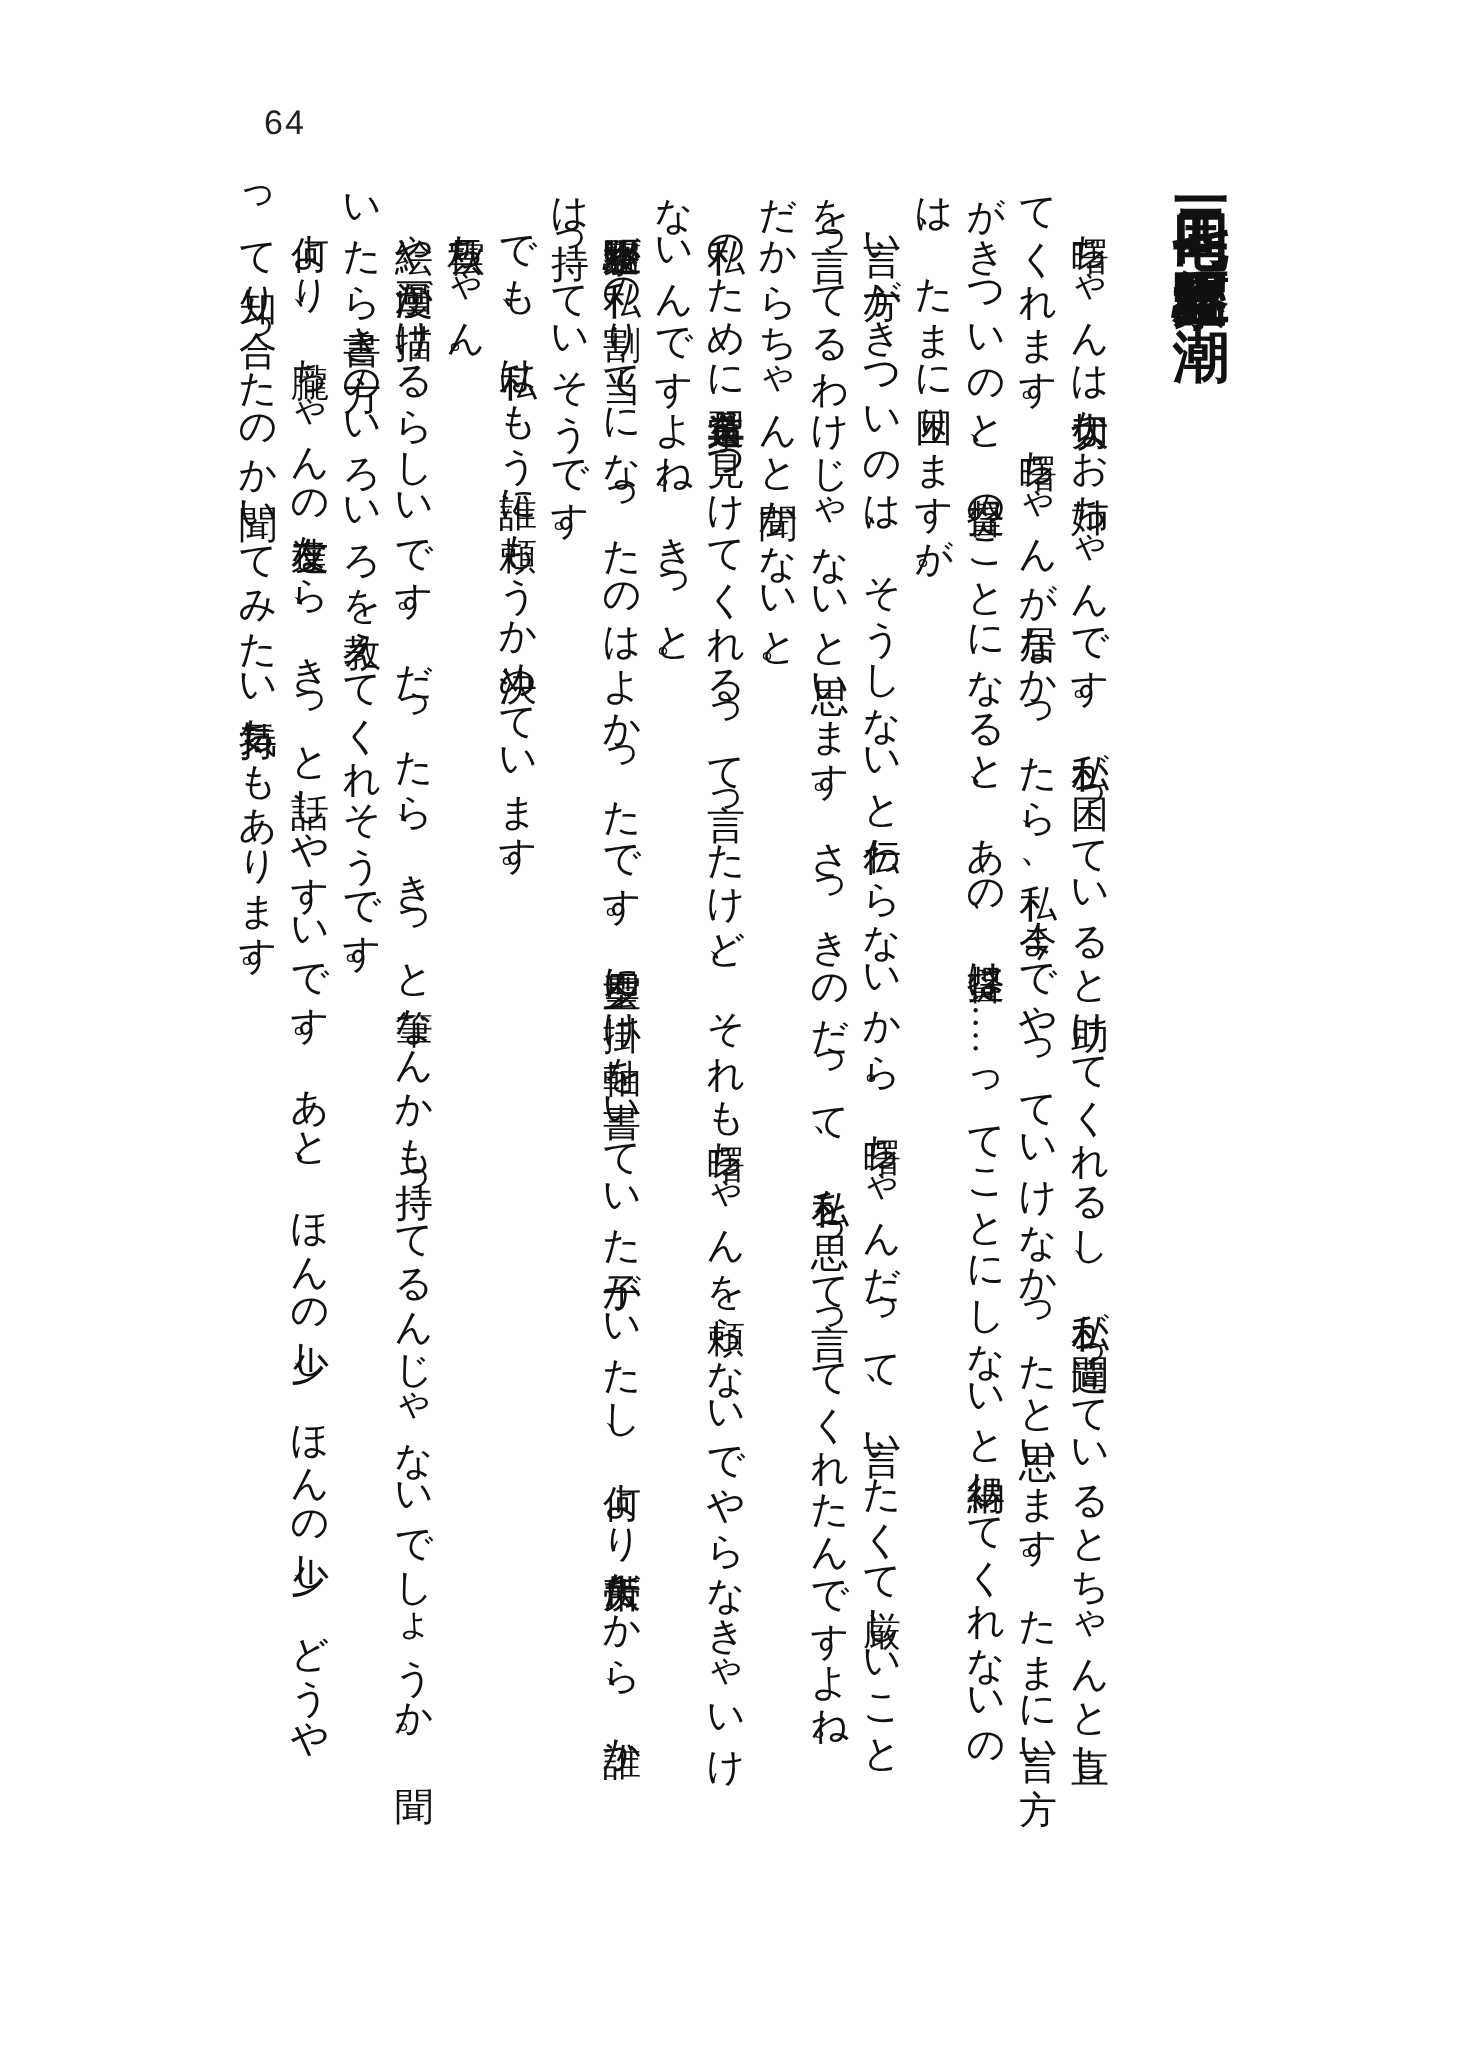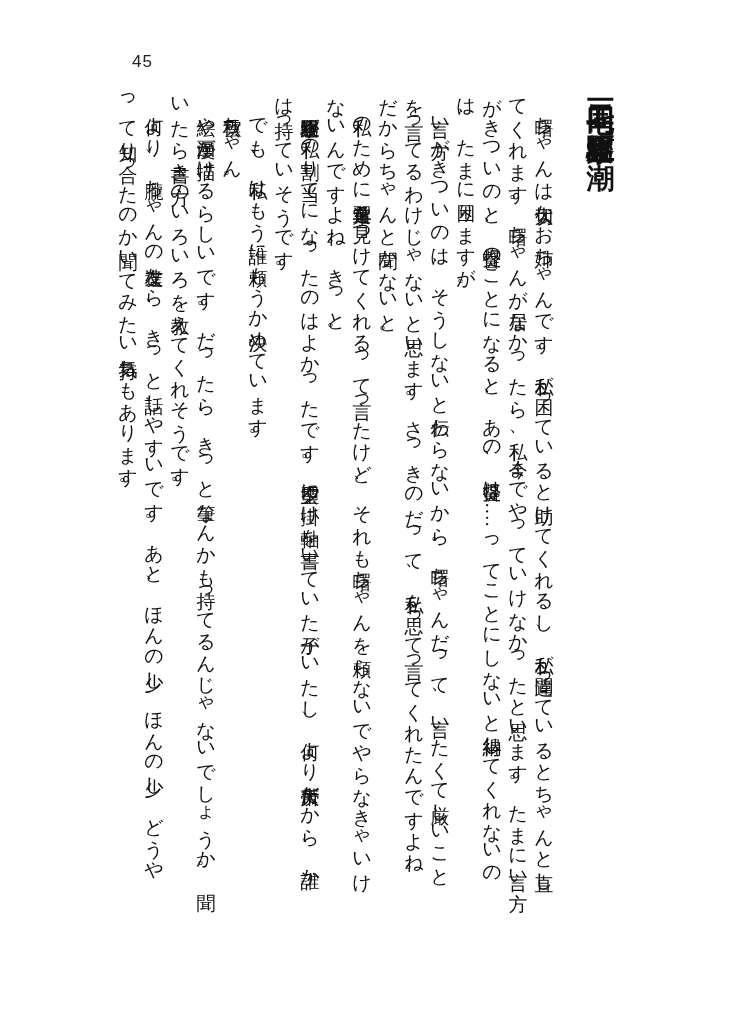--- a/index.html
+++ b/index.html
@@ -48,21 +48,21 @@
     line-height: 26px;
     text-indent: 1em;
     letter-spacing: 0;
   }
 </style>
 </head>
 <body>
 
 <div class="page">
 
-  <div class="page-number">45</div>
+  <div class="page-number">64</div>
 
   <div class="text-block">
 
     <h1 class="chapter-title">同一二四七　駆逐艦寮　潮</h1>
 
     <p class="body-paragraph">曙ちゃんは大切なお姉ちゃんです。私が困っていると助けてくれるし、私が間違っているとちゃんと直してくれます。曙ちゃんが居なかったら、私、今までやっていけなかったと思います。たまに言い方がきついのと、提督のことになると、あの、提督は……ってことにしないと納得してくれないのは、たまに困りますが。</p>
 
     <p class="body-paragraph">言い方がきついのは、そうしないと伝わらないから。曙ちゃんだって、言いたくて厳しいことを言ってるわけじゃないと思います。さっきのだって、私を思って言ってくれたんですよね。だからちゃんと聞かないと。</p>
 
     <p class="body-paragraph">私のために習字道具を見つけてくれるって言ったけど、それも曙ちゃんを頼らないでやらなきゃいけないんですよね。きっと。</p>

